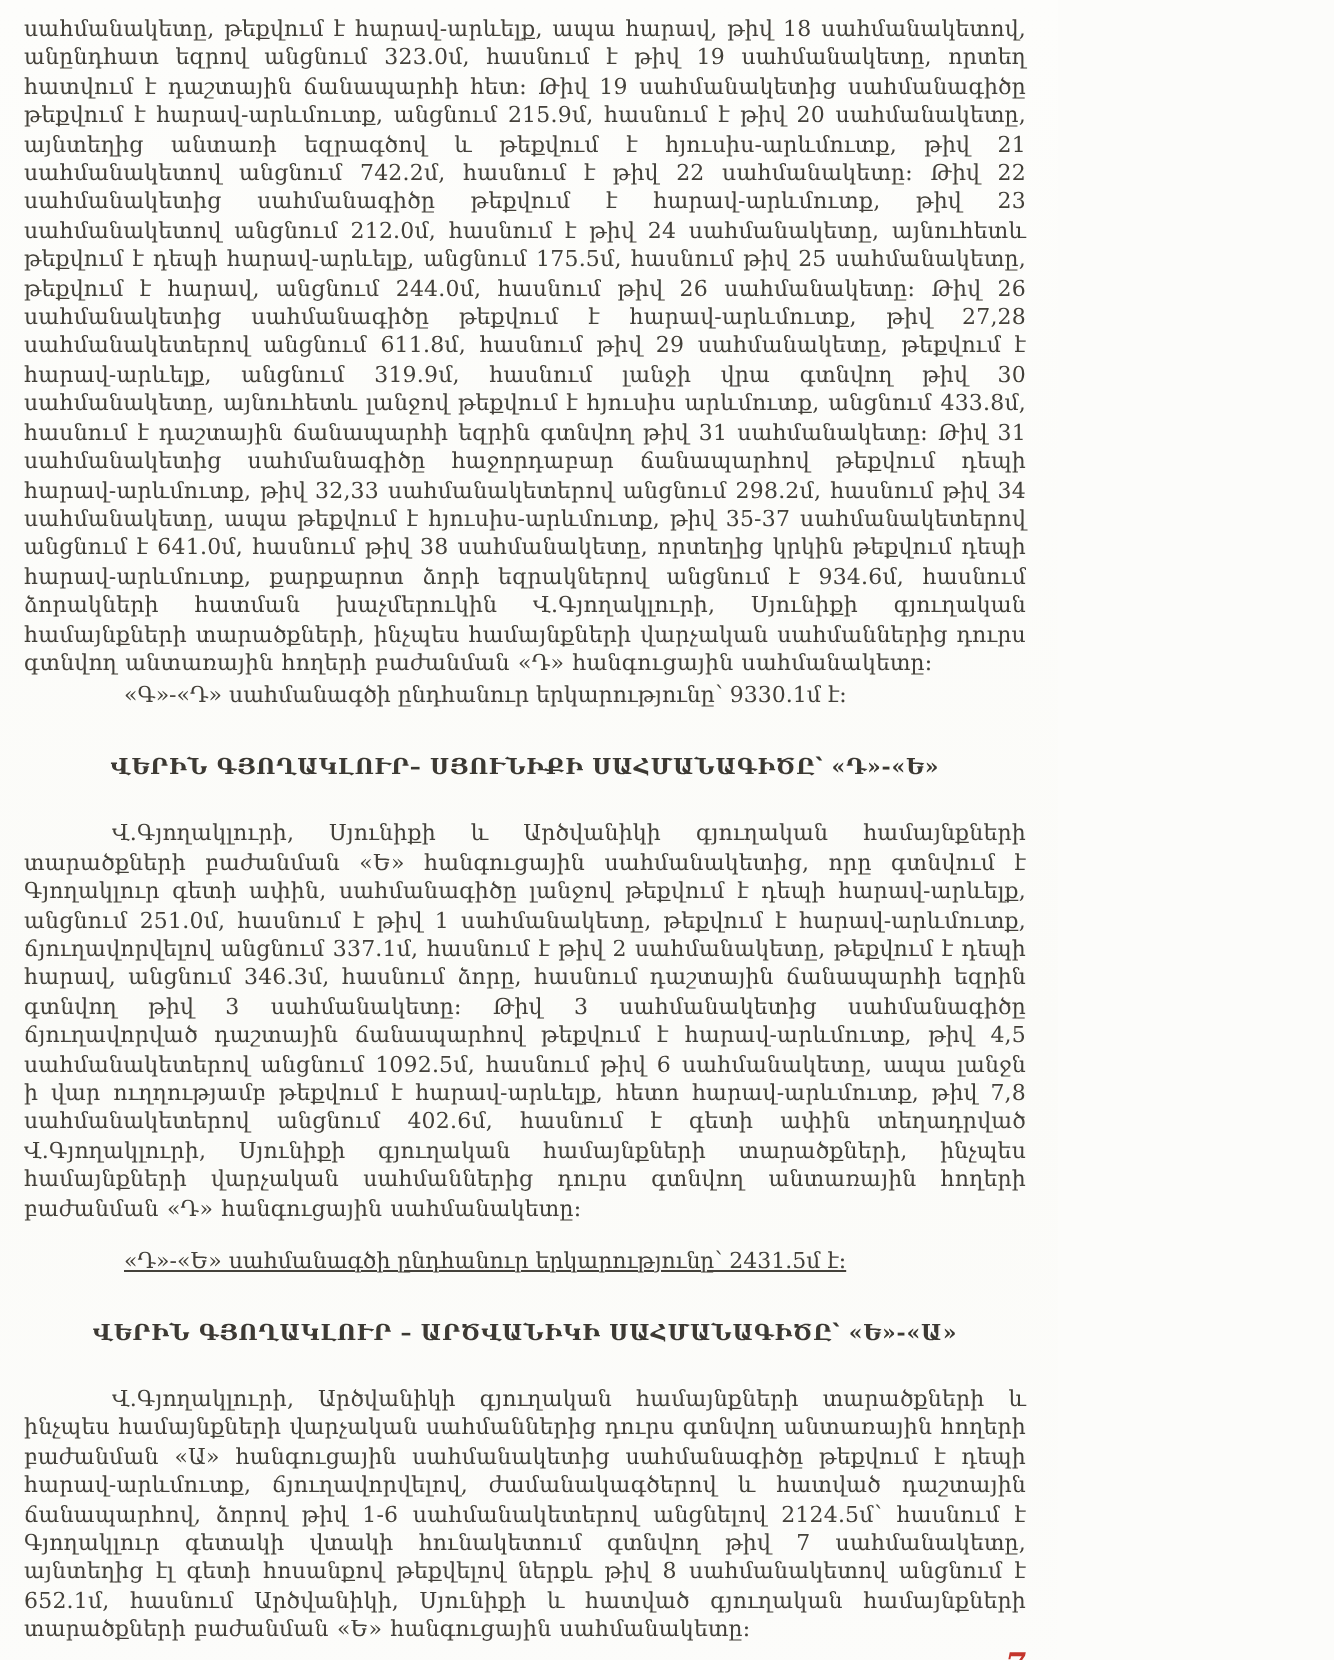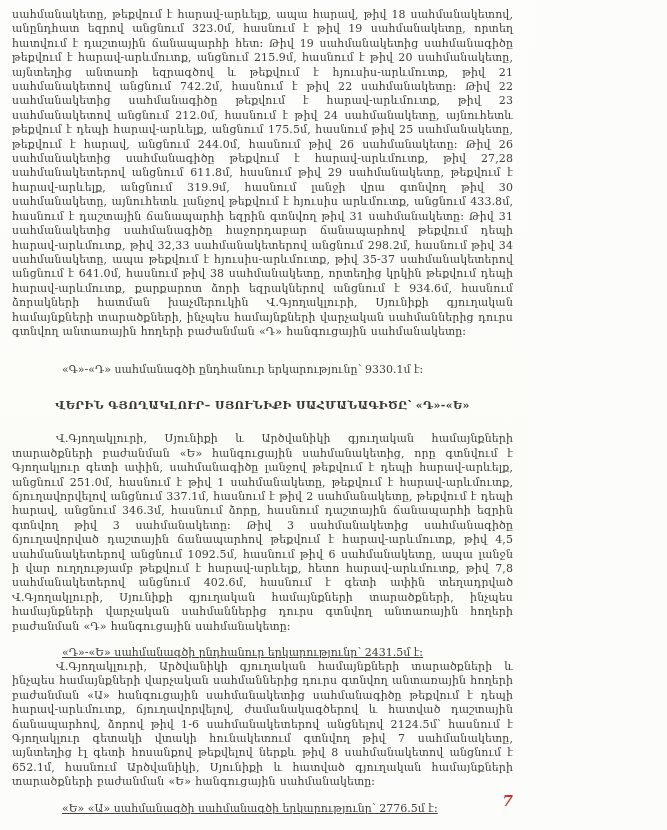--- a/index.html
+++ b/index.html
@@ -30,21 +30,21 @@
     margin: 0;
     letter-spacing: 0.1px;
     word-spacing: 0.5px;
   }
   .indent-first {
     text-indent: 44px;
   }
   .summary {
     font-size: 11px;
     line-height: 14px;
-    margin: 24px 0 0 50px;
+    margin: 2px 0 0 50px;
     text-align: left;
   }
   .heading {
     font-size: 11px;
     font-weight: bold;
     text-align: center;
     margin: 22px 0 20px 0;
     letter-spacing: 0.4px;
     color: #3c3933;
   }
@@ -68,20 +68,21 @@
   <p class="body-text">սահմանակետը, թեքվում է հարավ-արևելք, ապա հարավ, թիվ 18 սահմանակետով, անընդհատ եզրով անցնում 323.0մ, հասնում է թիվ 19 սահմանակետը, որտեղ հատվում է դաշտային ճանապարհի հետ։ Թիվ 19 սահմանակետից սահմանագիծը թեքվում է հարավ-արևմուտք, անցնում 215.9մ, հասնում է թիվ 20 սահմանակետը, այնտեղից անտառի եզրագծով և թեքվում է հյուսիս-արևմուտք, թիվ 21 սահմանակետով անցնում 742.2մ, հասնում է թիվ 22 սահմանակետը։ Թիվ 22 սահմանակետից սահմանագիծը թեքվում է հարավ-արևմուտք, թիվ 23 սահմանակետով անցնում 212.0մ, հասնում է թիվ 24 սահմանակետը, այնուհետև թեքվում է դեպի հարավ-արևելք, անցնում 175.5մ, հասնում թիվ 25 սահմանակետը, թեքվում է հարավ, անցնում 244.0մ, հասնում թիվ 26 սահմանակետը։ Թիվ 26 սահմանակետից սահմանագիծը թեքվում է հարավ-արևմուտք, թիվ 27,28 սահմանակետերով անցնում 611.8մ, հասնում թիվ 29 սահմանակետը, թեքվում է հարավ-արևելք, անցնում 319.9մ, հասնում լանջի վրա գտնվող թիվ 30 սահմանակետը, այնուհետև լանջով թեքվում է հյուսիս արևմուտք, անցնում 433.8մ, հասնում է դաշտային ճանապարհի եզրին գտնվող թիվ 31 սահմանակետը։ Թիվ 31 սահմանակետից սահմանագիծը հաջորդաբար ճանապարհով թեքվում դեպի հարավ-արևմուտք, թիվ 32,33 սահմանակետերով անցնում 298.2մ, հասնում թիվ 34 սահմանակետը, ապա թեքվում է հյուսիս-արևմուտք, թիվ 35-37 սահմանակետերով անցնում է 641.0մ, հասնում թիվ 38 սահմանակետը, որտեղից կրկին թեքվում դեպի հարավ-արևմուտք, քարքարոտ ձորի եզրակներով անցնում է 934.6մ, հասնում ձորակների հատման խաչմերուկին Վ.Գյողակլուրի, Սյունիքի գյուղական համայնքների տարածքների, ինչպես համայնքների վարչական սահմաններից դուրս գտնվող անտառային հողերի բաժանման «Դ» հանգուցային սահմանակետը։</p>
 
   <p class="summary">«Գ»-«Դ» սահմանագծի ընդհանուր երկարությունը՝ 9330.1մ է։</p>
 
   <h2 class="heading">ՎԵՐԻՆ ԳՅՈՂԱԿԼՈՒՐ– ՍՅՈՒՆԻՔԻ ՍԱՀՄԱՆԱԳԻԾԸ՝ «Դ»-«Ե»</h2>
 
   <p class="body-text indent-first">Վ.Գյողակլուրի, Սյունիքի և Արծվանիկի գյուղական համայնքների տարածքների բաժանման «Ե» հանգուցային սահմանակետից, որը գտնվում է Գյողակլուր գետի ափին, սահմանագիծը լանջով թեքվում է դեպի հարավ-արևելք, անցնում 251.0մ, հասնում է թիվ 1 սահմանակետը, թեքվում է հարավ-արևմուտք, ճյուղավորվելով անցնում 337.1մ, հասնում է թիվ 2 սահմանակետը, թեքվում է դեպի հարավ, անցնում 346.3մ, հասնում ձորը, հասնում դաշտային ճանապարհի եզրին գտնվող թիվ 3 սահմանակետը։ Թիվ 3 սահմանակետից սահմանագիծը ճյուղավորված դաշտային ճանապարհով թեքվում է հարավ-արևմուտք, թիվ 4,5 սահմանակետերով անցնում 1092.5մ, հասնում թիվ 6 սահմանակետը, ապա լանջն ի վար ուղղությամբ թեքվում է հարավ-արևելք, հետո հարավ-արևմուտք, թիվ 7,8 սահմանակետերով անցնում 402.6մ, հասնում է գետի ափին տեղադրված Վ.Գյողակլուրի, Սյունիքի գյուղական համայնքների տարածքների, ինչպես համայնքների վարչական սահմաններից դուրս գտնվող անտառային հողերի բաժանման «Դ» հանգուցային սահմանակետը։</p>
 
   <p class="summary mid-gap">«Դ»-«Ե» սահմանագծի ընդհանուր երկարությունը՝ 2431.5մ է։</p>
 
+  <h2 class="heading">ՎԵՐԻՆ ԳՅՈՂԱԿԼՈՒՐ – ԱՐԾՎԱՆԻԿԻ ՍԱՀՄԱՆԱԳԻԾԸ՝ «Ե»-«Ա»</h2>
 
   <p class="body-text indent-first">Վ.Գյողակլուրի, Արծվանիկի գյուղական համայնքների տարածքների և ինչպես համայնքների վարչական սահմաններից դուրս գտնվող անտառային հողերի բաժանման «Ա» հանգուցային սահմանակետից սահմանագիծը թեքվում է դեպի հարավ-արևմուտք, ճյուղավորվելով, ժամանակագծերով և հատված դաշտային ճանապարհով, ձորով թիվ 1-6 սահմանակետերով անցնելով 2124.5մ՝ հասնում է Գյողակլուր գետակի վտակի հունակետում գտնվող թիվ 7 սահմանակետը, այնտեղից էլ գետի հոսանքով թեքվելով ներքև թիվ 8 սահմանակետով անցնում է 652.1մ, հասնում Արծվանիկի, Սյունիքի և հատված գյուղական համայնքների տարածքների բաժանման «Ե» հանգուցային սահմանակետը։</p>
 
   <p class="summary mid-gap">«Ե» «Ա» սահմանագծի սահմանագծի երկարությունը՝ 2776.5մ է։</p>
 
   <div class="page-mark">7</div>
 
 </div>
 
 </body></html>

